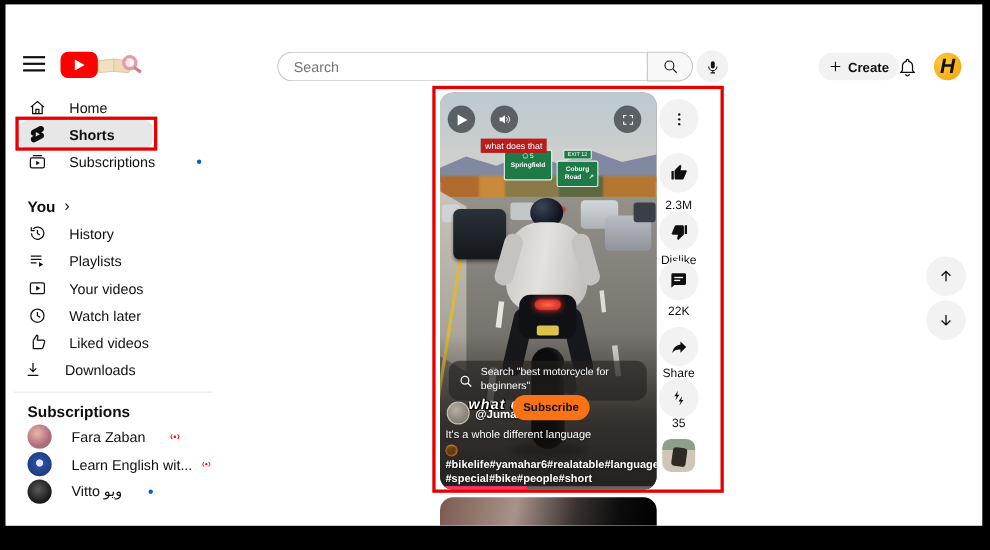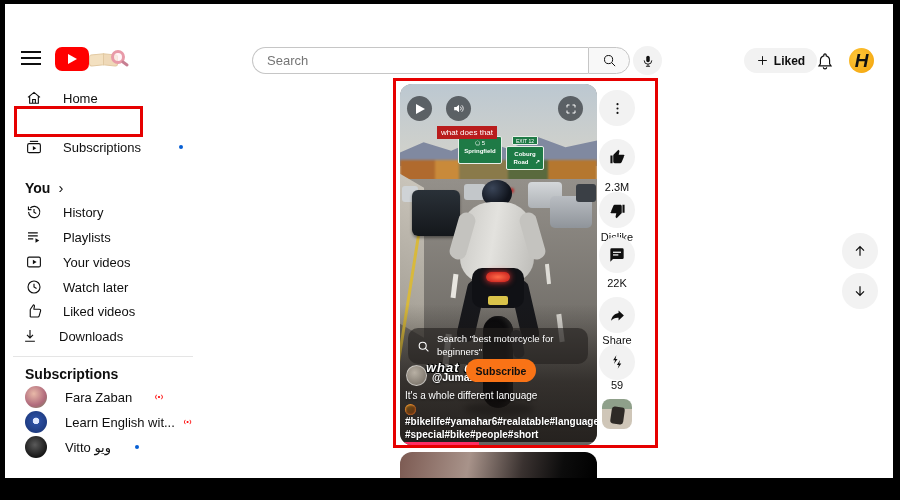--- a/index.html
+++ b/index.html
@@ -60,41 +60,47 @@
       <rect x="9" y="3" width="6" height="11" rx="3" fill="#0f0f0f"></rect>
       <path d="M5.5 11a6.5 6.5 0 0 0 13 0" fill="none" stroke="#0f0f0f" stroke-width="1.6"></path>
       <path d="M12 17.5V21M8.5 21h7" stroke="#0f0f0f" stroke-width="1.6"></path>
     </svg>
   </button>
 
   <button class="abs" style="left:739px;top:44px;width:73px;height:25px;border:none;border-radius:13px;background:#f2f2f2;cursor:pointer;display:flex;align-items:center;justify-content:center;gap:5px;">
     <svg width="13" height="13" viewBox="0 0 24 24">
       <path d="M12 4v16M4 12h16" stroke="#0f0f0f" stroke-width="1.8"></path>
     </svg>
-    <span style="font-size:12px;font-weight:bold;color:#0f0f0f;">Liked</span>
+    <span style="font-size:12px;font-weight:bold;color:#0f0f0f;">Create</span>
   </button>
 
   <button class="abs" style="left:810px;top:45px;width:24px;height:24px;background:none;border:none;cursor:pointer;">
     <svg width="20" height="20" viewBox="0 0 24 24">
       <path d="M12 3.5a1.4 1.4 0 0 1 1.4 1.4v.9a5.6 5.6 0 0 1 4.1 5.4v4.3l1.7 2.3H4.8l1.7-2.3v-4.3a5.6 5.6 0 0 1 4.1-5.4v-.9A1.4 1.4 0 0 1 12 3.5z" fill="none" stroke="#0f0f0f" stroke-width="1.4"></path>
       <path d="M10 19.5a2 2 0 0 0 4 0" fill="none" stroke="#0f0f0f" stroke-width="1.4"></path>
     </svg>
   </button>
 
   <button class="abs" style="left:844px;top:44px;width:25px;height:25px;border:none;border-radius:50%;cursor:pointer;background:radial-gradient(circle at 35% 35%, #ffc93c, #f2a007);display:flex;align-items:center;justify-content:center;overflow:visible;">
     <span style="font-size:19px;font-weight:800;font-style:italic;color:#111;line-height:1;">H</span>
   </button>
 
   <div class="sidebar-row abs" style="left:4px;top:81px;width:180px;">
     <svg width="18" height="18" viewBox="0 0 24 24">
       <path d="M4 11.2 12 4.5l8 6.7M6.2 9.8V19h11.6V9.8M10.2 19v-5h3.6v5" fill="none" stroke="#0f0f0f" stroke-width="1.5"></path>
     </svg>
     <span class="row-label">Home</span>
   </div>
 
+  <div class="sidebar-row abs" style="left:12px;top:105px;width:122px;background:#e7e7e7;border-radius:8px;padding-left:8px;">
+    <svg width="18" height="18" viewBox="0 0 24 24">
+      <path fill-rule="evenodd" d="M17.77 10.32l-1.2-.5L18 9.06c1.84-.96 2.53-3.23 1.56-5.06-.97-1.83-3.24-2.53-5.07-1.56L6 6.94c-1.29.68-2.07 2.04-2 3.49.07 1.42.93 2.67 2.22 3.25.03.01 1.2.5 1.2.5L6 14.93c-1.83.97-2.53 3.24-1.56 5.07.97 1.83 3.24 2.53 5.07 1.56l8.5-4.5c1.29-.68 2.06-2.04 1.99-3.49-.07-1.42-.94-2.68-2.23-3.25zM10 14.65v-5.3L15 12l-5 2.65z" fill="#0f0f0f"></path>
+    </svg>
+    <span class="row-label" style="font-weight:bold;">Shorts</span>
+  </div>
   <div class="abs annot" style="left:9px;top:102px;width:129px;height:31px;"></div>
 
   <div class="sidebar-row abs" style="left:4px;top:130px;width:180px;">
     <svg width="18" height="18" viewBox="0 0 24 24">
       <path d="M6.5 4.5h11" stroke="#0f0f0f" stroke-width="1.5"></path>
       <rect x="3.5" y="7.5" width="17" height="12" rx="2" fill="none" stroke="#0f0f0f" stroke-width="1.5"></rect>
       <path d="M10.5 10.8v5.4l4.5-2.7z" fill="#0f0f0f"></path>
     </svg>
     <span class="row-label">Subscriptions</span>
     <span class="blue-dot" style="margin-left:18px;"></span>
@@ -305,21 +311,21 @@
     </svg>
   </button>
   <div class="rail-label abs" style="left:576px;top:330px;">Share</div>
 
   <button class="circle-btn abs" style="left:594px;top:340px;width:36px;height:36px;">
     <svg width="16" height="16" viewBox="0 0 24 24">
       <path d="M11 2 6.2 9.4h3L7.4 15l5.4-7.6h-3L11 2z" fill="#0f0f0f"></path>
       <path d="M16.6 9 11.8 16.4h3L13 22l5.4-7.6h-3L16.6 9z" fill="#0f0f0f"></path>
     </svg>
   </button>
-  <div class="rail-label abs" style="left:576px;top:375px;">59</div>
+  <div class="rail-label abs" style="left:576px;top:375px;">35</div>
 
   <div class="abs" style="left:597px;top:395px;width:30px;height:30px;border-radius:8px;cursor:pointer;background:linear-gradient(#8fa08a 0 35%,#cfc6b8 35% 100%);overflow:hidden;">
     <div class="abs" style="left:9px;top:8px;width:13px;height:17px;background:#2e2a26;border-radius:3px;transform:rotate(8deg);"></div>
   </div>
 
   <div class="abs annot" style="left:388px;top:74px;width:265px;height:370px;"></div>
 
   <button class="circle-btn abs" style="left:837px;top:229px;width:36px;height:36px;">
     <svg width="16" height="16" viewBox="0 0 24 24">
       <path d="M12 19V6M6 11.5 12 5.5l6 6" fill="none" stroke="#0f0f0f" stroke-width="1.8"></path>

